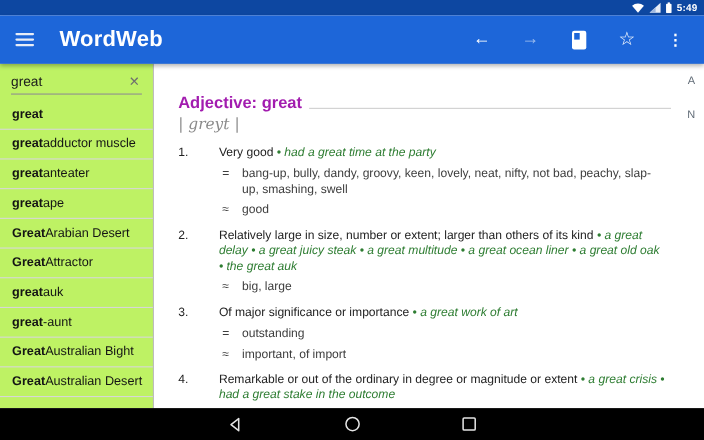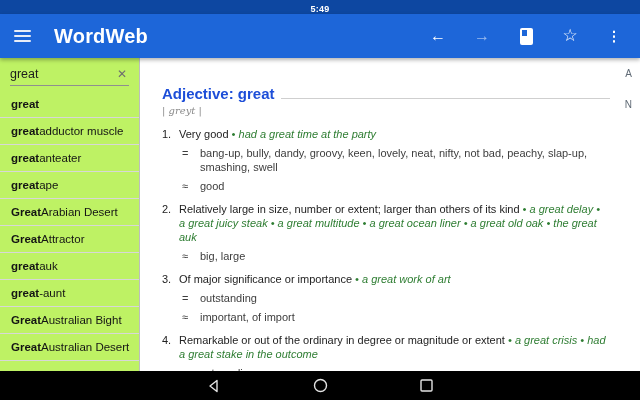--- a/index.html
+++ b/index.html
@@ -5,21 +5,21 @@
   * { margin:0; padding:0; box-sizing:border-box; }
   html,body { background:#222; }
   .screen {
     position:relative; width:640px; height:400px; overflow:hidden;
     background:#fff; font-family:"Liberation Sans", sans-serif;
     -webkit-font-smoothing:antialiased;
   }
   
   .status-bar {
     height:14px; background:#0d47a1; display:flex; align-items:center;
-    justify-content:flex-end; gap:4px; padding:0 6px; color:#fff;flex-direction:column;
+    justify-content:flex-end; gap:4px; padding:0 6px; color:#fff;
   }
   .status-bar .time { font-size:9px; font-weight:bold; letter-spacing:.2px; }
   .status-bar svg { display:block; }
   
   .app-bar {
     height:44px; background:#1d66d9; display:flex; align-items:center;
     padding:0 14px; color:#fff; position:relative; z-index:3;
     box-shadow:0 2px 4px rgba(0,0,0,.30);
   }
   .hamburger { width:17px; display:flex; flex-direction:column; gap:3px; cursor:pointer; }
@@ -54,27 +54,27 @@
     white-space:nowrap; overflow:hidden;
   }
   .word-row b { font-weight:bold; }
   .ear-ic { display:inline-flex; margin-right:5px; }
   
   .main { flex:1; position:relative; background:#fff; overflow:hidden; }
   .index-rail { position:absolute; top:0; right:0; width:22px; height:100%; }
   .idx-letter { position:absolute; right:8px; font-size:10px; color:#5f6a75; cursor:pointer; }
   .idx-a { top:10px; } .idx-n { top:41px; }
   .head-row { display:flex; align-items:flex-end; margin:27px 30px 0 22px; }
-  .headword { color:#1d4ed8; font-size:15px; font-weight:bold; white-space:nowrap; }
+  .headword { color:#a21caf; font-size:15px; font-weight:bold; white-space:nowrap; }
   .head-rule { flex:1; height:1px; background:#cfcfcf; margin-left:6px; margin-bottom:3px; }
-  .pron { margin:3px 0 0 22px; font-family:"DejaVu Serif", serif; font-style:italic; font-size:10px; color:#8a8a8a; }
+  .pron { margin:3px 0 0 22px; font-family:"DejaVu Serif", serif; font-style:italic; font-size:14px; color:#8a8a8a; }
   .defs { margin:11px 34px 0 22px; }
   .def { display:flex; margin-bottom:9px; font-size:11px; line-height:14px; color:#222; }
   .def-num { width:17px; flex-shrink:0; }
-  .def-body { flex:1; }
+  .def-body { flex:1;margin-left:20px; }
   .ex { color:#2e7d32; font-style:italic; }
   .syn-row { display:flex; margin-top:5px; color:#3d3d3d; }
   .syn-marker { width:21px; flex-shrink:0; padding-left:3px; }
   
   .nav-bar {
     position:absolute; left:0; right:0; bottom:0; height:29px; background:#000;
     display:flex; align-items:center; justify-content:center; gap:92px; z-index:5;
   }
   .nav-btn { display:flex; align-items:center; justify-content:center; cursor:pointer; }
 </style>

